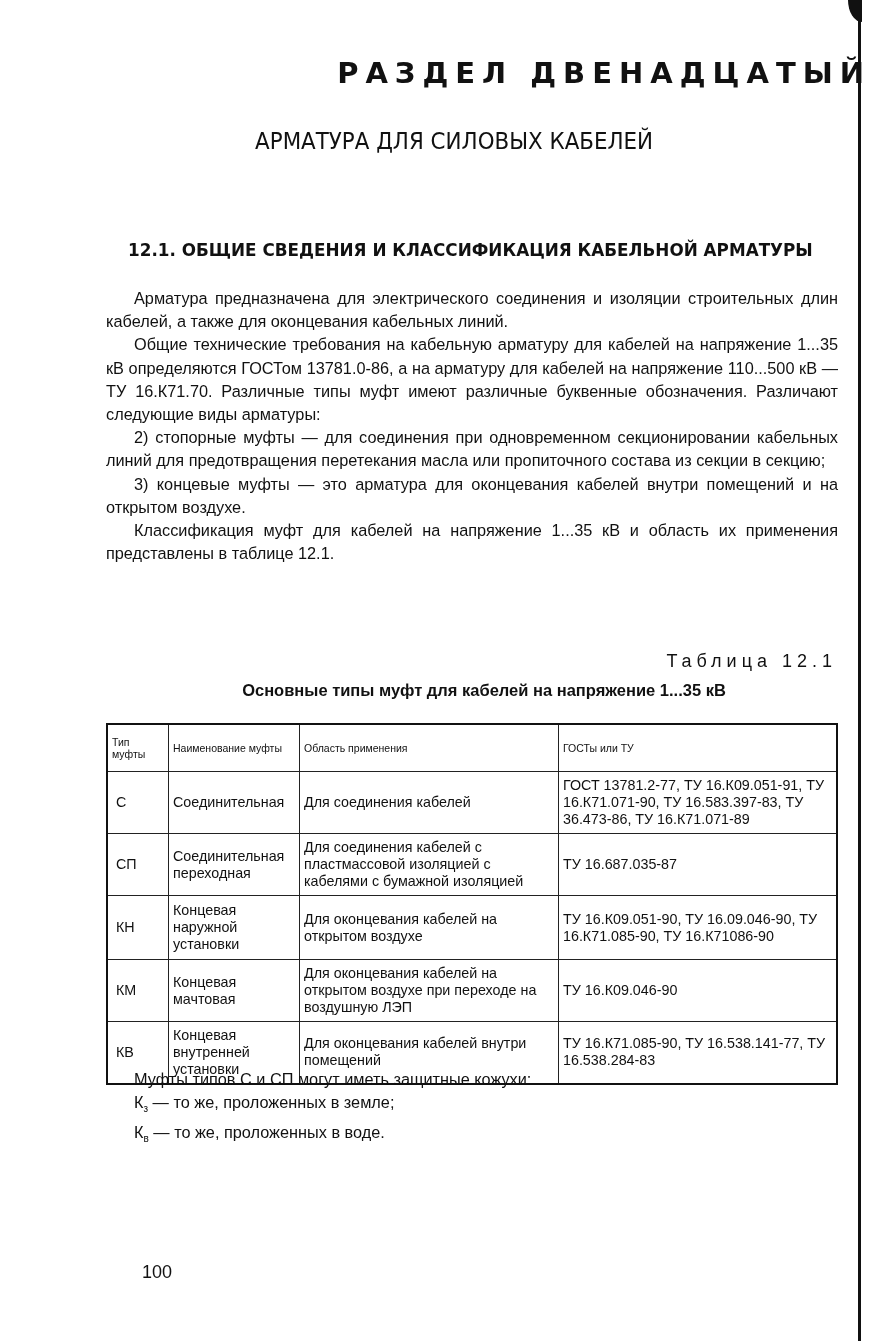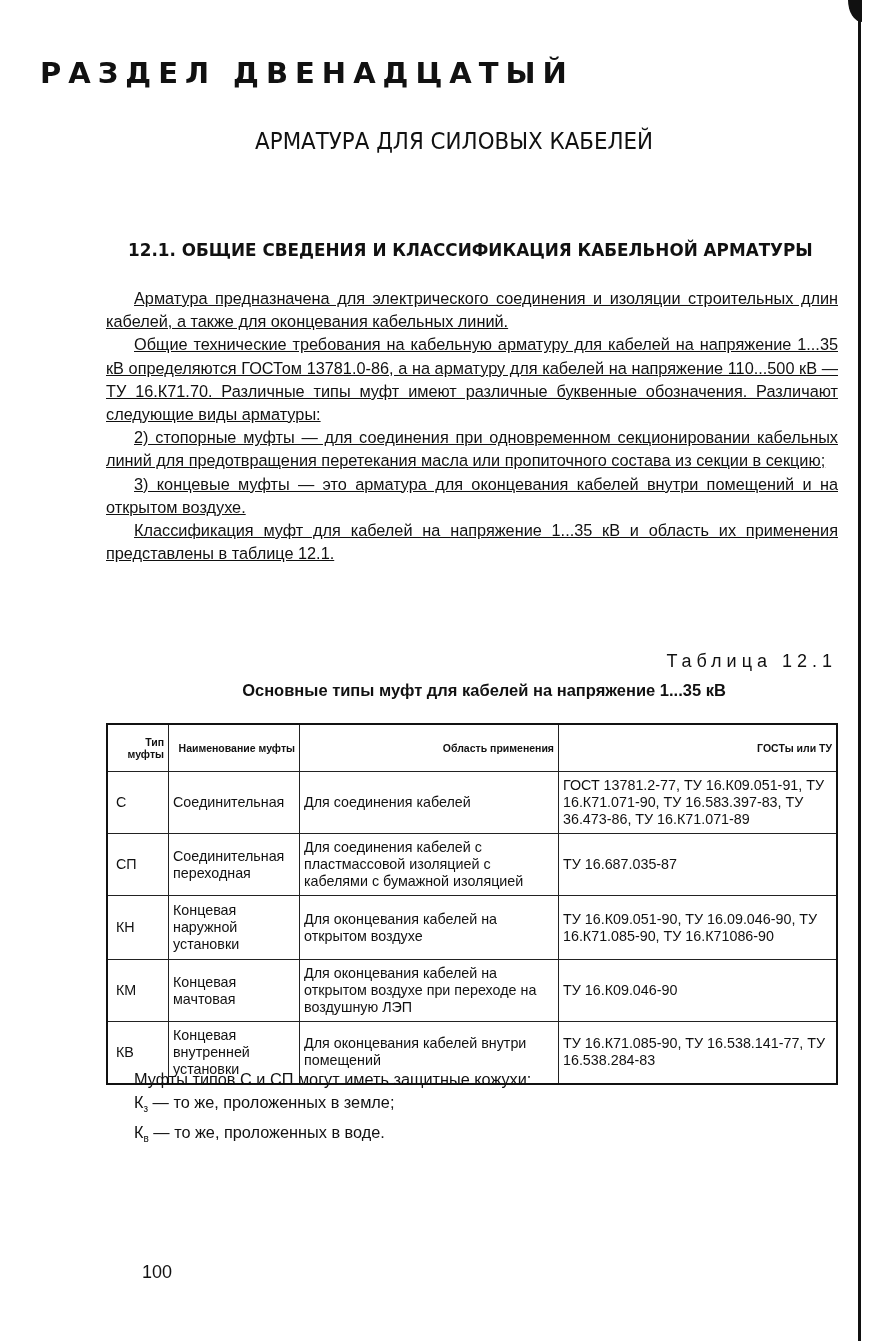--- a/index.html
+++ b/index.html
@@ -10,56 +10,56 @@
   }
   .edge {
     position: absolute; left: 858px; top: 4px; width: 3px; height: 1337px;
     background: #111;
   }
   .edge-top {
     position: absolute; left: 848px; top: 0; width: 14px; height: 22px;
     background: #111; border-bottom-left-radius: 14px 22px;
   }
   .section-title {
-    position: absolute; left: 0; width: 871px; top: 56px; text-align: left;
+    position: absolute; left: 0; width: 871px; top: 56px; text-align: right;
     font-family: "DejaVu Sans", sans-serif; font-weight: bold; font-size: 29px;
     letter-spacing: 7px; padding-left: 40px; box-sizing: border-box;
   }
   .chapter-title {
     position: absolute; left: 0; width: 871px; top: 128px; text-align: center;
     font-family: "DejaVu Sans", sans-serif; font-size: 23px;
     padding-left: 40px; box-sizing: border-box; transform: scaleX(0.93);
   }
   .subsection-title {
     position: absolute; left: 128px; top: 240px;
     font-family: "DejaVu Sans", sans-serif; font-weight: bold; font-size: 17.5px;
     white-space: nowrap; transform-origin: left; transform: scaleX(0.96);
   }
   .body-text {
     position: absolute; left: 106px; top: 287px; width: 732px;
     font-size: 16.3px; line-height: 23.2px; text-align: justify;
   }
-  .body-text p { margin: 0; text-indent: 28px; text-decoration: underline; }
+  .body-text p { margin: 0; text-indent: 28px; }
   .table-label {
     position: absolute; right: 34px; top: 651px;
     font-size: 18px; letter-spacing: 5px;
   }
   .table-title {
     position: absolute; left: 118px; width: 732px; top: 681px; text-align: center;
     font-weight: bold; font-size: 16.5px;
   }
   table.muft {
     position: absolute; left: 106px; top: 723px; width: 732px;
     border-collapse: collapse; border: 2px solid #111;
     font-size: 14.3px; line-height: 17px;
   }
   table.muft th, table.muft td {
     border: 1.5px solid #222; padding: 2px 4px; vertical-align: middle;
   }
-  table.muft th { font-weight: bold; font-size: 10.5px; line-height: 12px; text-align: right; height: 42px; }
+  table.muft th { font-weight: normal; font-size: 10.5px; line-height: 12px; text-align: left; height: 42px; }
   table.muft td.type { text-align: left; padding-left: 8px; }
   table.muft td.std { text-align: left; }
   .col1 { width: 52px; } .col2 { width: 122px; } .col3 { width: 250px; }
   .after-text {
     position: absolute; left: 106px; top: 1068px; width: 732px;
     font-size: 16.3px; line-height: 23.4px; text-align: justify;
   }
   .after-text p { margin: 0; text-indent: 28px; }
   .after-text sub { font-size: 10px; }
   .page-number {

